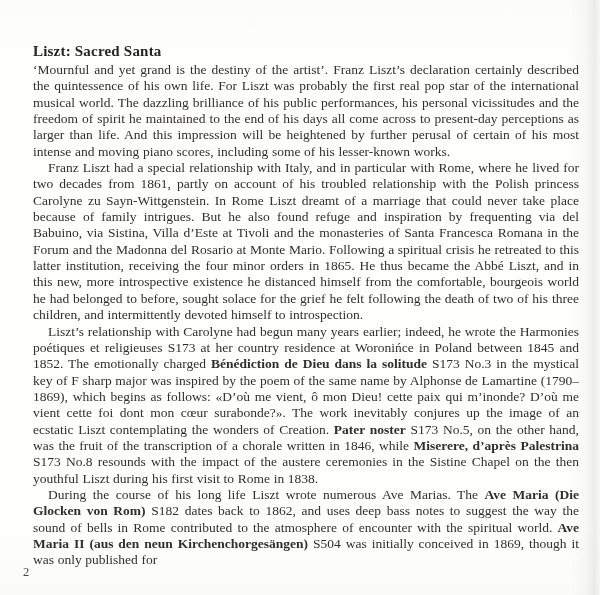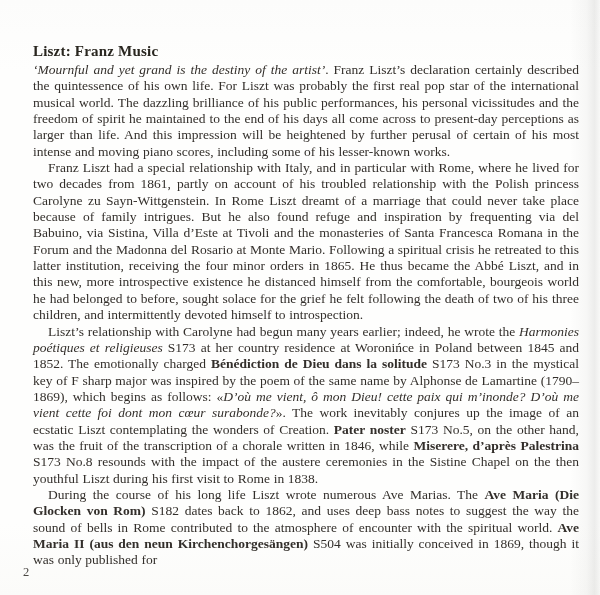--- a/index.html
+++ b/index.html
@@ -48,37 +48,37 @@
     margin: 0;
     font-size: 13.5px;
     line-height: 16.35px;
     text-align: justify;
     word-spacing: 0.02em;
     color: #332f2b;
   }
   .para.indent {
     text-indent: 15px;
   }
-  .para .it { font-style: italic; }
+  .para .it { }
   .para .b  { font-weight: bold; margin-top: 14px; }
   .page-number {
     position: absolute;
     left: 23px;
     top: 565px;
     font-size: 12.5px;
     line-height: 14px;
     color: #4a4743;
   }
 </style>
 </head>
 <body>
 
 <div class="page">
   <div class="content">
-    <h1 class="title">Liszt: Franz Music</h1>
+    <h1 class="title">Liszt: Sacred Santa</h1>
     <p class="para"><span class="it">‘Mournful and yet grand is the destiny of the artist’</span><span>. Franz Liszt’s declaration certainly described the quintessence of his own life. For Liszt was probably the first real pop star of the international musical world. The dazzling brilliance of his public performances, his personal vicissitudes and the freedom of spirit he maintained to the end of his days all come across to present-day perceptions as larger than life. And this impression will be heightened by further perusal of certain of his most intense and moving piano scores, including some of his lesser-known works.</span></p>
     <p class="para indent"><span>Franz Liszt had a special relationship with Italy, and in particular with Rome, where he lived for two decades from 1861, partly on account of his troubled relationship with the Polish princess Carolyne zu Sayn-Wittgenstein. In Rome Liszt dreamt of a marriage that could never take place because of family intrigues. But he also found refuge and inspiration by frequenting via del Babuino, via Sistina, Villa d’Este at Tivoli and the monasteries of Santa Francesca Romana in the Forum and the Madonna del Rosario at Monte Mario. Following a spiritual crisis he retreated to this latter institution, receiving the four minor orders in 1865. He thus became the Abbé Liszt, and in this new, more introspective existence he distanced himself from the comfortable, bourgeois world he had belonged to before, sought solace for the grief he felt following the death of two of his three children, and intermittently devoted himself to introspection.</span></p>
     <p class="para indent"><span>Liszt’s relationship with Carolyne had begun many years earlier; indeed, he wrote the </span><span class="it">Harmonies poétiques et religieuses</span><span> S173 at her country residence at Woronińce in Poland between 1845 and 1852. The emotionally charged </span><span class="b">Bénédiction de Dieu dans la solitude</span><span> S173 No.3 in the mystical key of F sharp major was inspired by the poem of the same name by Alphonse de Lamartine (1790–1869), which begins as follows: «</span><span class="it">D’où me vient, ô mon Dieu! cette paix qui m’inonde? D’où me vient cette foi dont mon cœur surabonde?</span><span>». The work inevitably conjures up the image of an ecstatic Liszt contemplating the wonders of Creation. </span><span class="b">Pater noster</span><span> S173 No.5, on the other hand, was the fruit of the transcription of a chorale written in 1846, while </span><span class="b">Miserere, d’après Palestrina</span><span> S173 No.8 resounds with the impact of the austere ceremonies in the Sistine Chapel on the then youthful Liszt during his first visit to Rome in 1838.</span></p>
     <p class="para indent"><span>During the course of his long life Liszt wrote numerous Ave Marias. The </span><span class="b">Ave Maria (Die Glocken von Rom)</span><span> S182 dates back to 1862, and uses deep bass notes to suggest the way the sound of bells in Rome contributed to the atmosphere of encounter with the spiritual world. </span><span class="b">Ave Maria II (aus den neun Kirchenchorgesängen)</span><span> S504 was initially conceived in 1869, though it was only published for</span></p>
   </div>
   <div class="page-number">2</div>
   <div class="page-edge"></div>
 </div>
 
 </body></html>

